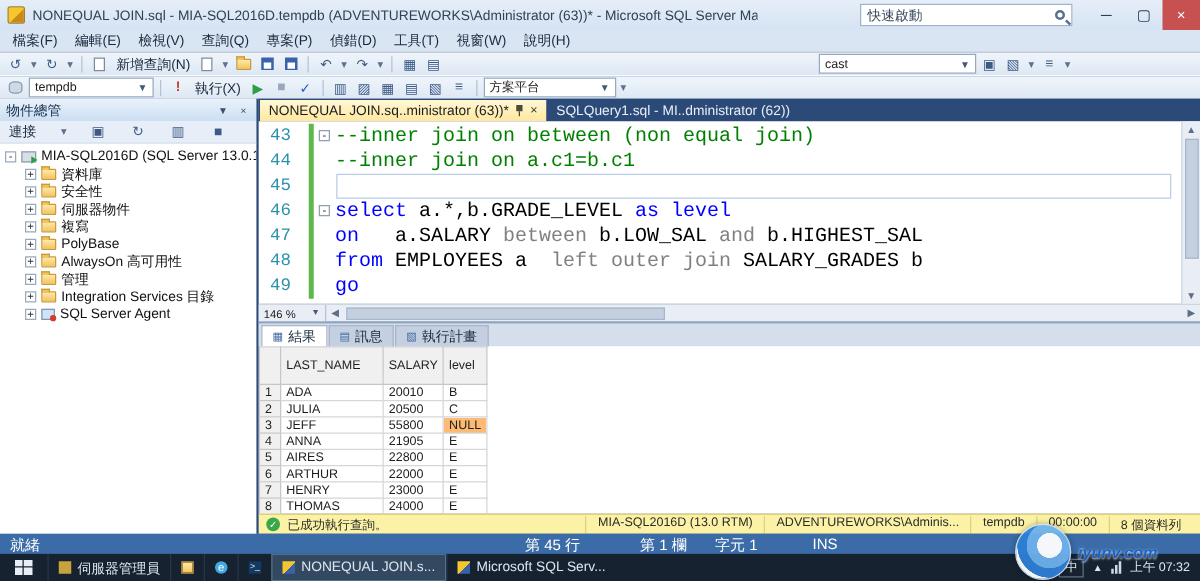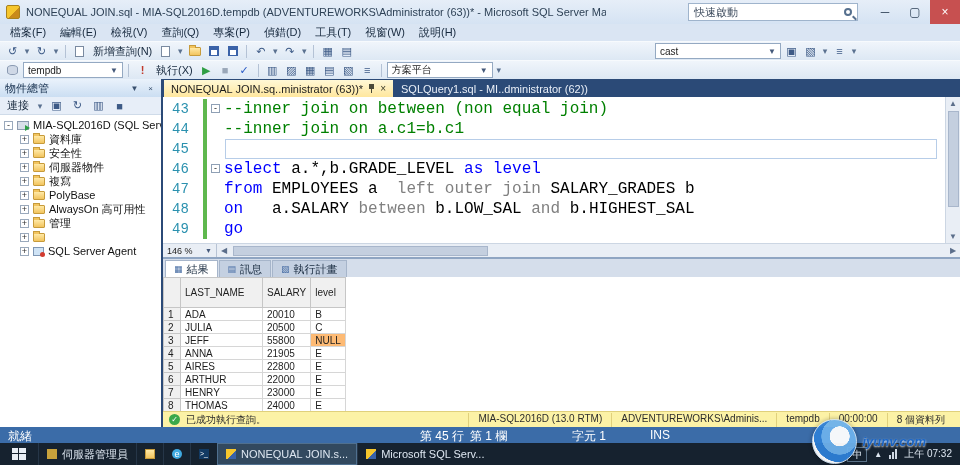--- a/index.html
+++ b/index.html
@@ -43,26 +43,26 @@
   .cfolder { width:12px; height:9px; background:linear-gradient(#ffe9a6,#f2c45e); border:1px solid #c79b3b;
              border-radius:1px; position:relative; }
   .cfolder::before { content:""; position:absolute; top:-3px; left:-1px; width:5px; height:2px;
                      background:#f2c45e; border:1px solid #c79b3b; border-bottom:none; }
   .cyl { width:11px; height:10px; background:#cfd8e6; border:1px solid #8a9ab2; border-radius:5px/3px; }
 
   
   .main { flex:1; display:flex; min-height:0; }
 
   
-  .sidebar { width:163px; flex:0 0 auto; display:flex; flex-direction:column; border-right:2px solid #2b4a77; background:#eef3fa; }
+  .sidebar { width:207px; flex:0 0 auto; display:flex; flex-direction:column; border-right:2px solid #2b4a77; background:#eef3fa; }
   .oe-title { height:18px; background:linear-gradient(#eaf2fb,#cbdef2); display:flex; align-items:center;
               padding:0 5px; color:#16304f; gap:4px; }
   .oe-title .sp { margin-left:auto; }
   .oe-tbtn { font-size:8px; color:#39506e; padding:0 3px; }
-  .oe-tools { height:18px; display:flex; align-items:center; padding:0 4px; gap:4px; background:#e7eef8;
+  .oe-tools { height:18px; display:flex; align-items:center; padding:0 4px; gap:15px; background:#e7eef8;
               border-bottom:1px solid #cfdbe9; }
   .oe-tree { flex:1; background:#fff; padding-top:3px; overflow:hidden; white-space:nowrap; }
   .tree-row { height:14px; display:flex; align-items:center; gap:4px; padding-left:4px; font-size:11px; color:#111; }
   .tree-row.child { padding-left:20px; }
   .exp { width:9px; height:9px; border:1px solid #9aa9bc; background:#fff; position:relative; flex:0 0 auto; }
   .exp::before { position:absolute; left:0; right:0; top:-1px; text-align:center; font-size:9px; line-height:9px; color:#333; }
   .exp.plus::before { content:"+"; }
   .exp.minus::before { content:"-"; }
   .srv-icon { width:12px; height:9px; background:#d9dfe9; border:1px solid #8e9cb0; position:relative; flex:0 0 auto; }
   .srv-icon::after { content:""; position:absolute; right:-2px; bottom:-2px; width:0; height:0;
@@ -315,20 +315,21 @@
           <span>AlwaysOn 高可用性</span>
         </div>
         <div class="tree-row child">
           <span class="exp plus"></span>
           <span class="cfolder"></span>
           <span>管理</span>
         </div>
         <div class="tree-row child">
           <span class="exp plus"></span>
           <span class="cfolder"></span>
+          <span>Integration Services 目錄</span>
         </div>
         <div class="tree-row child">
           <span class="exp plus"></span>
           <span class="agent-icon"></span>
           <span>SQL Server Agent</span>
         </div>
       </div>
     </div>
 
     <div class="editor-dock">
@@ -360,22 +361,22 @@
         <div class="outline-col">
           <span class="obox" style="top:7px"></span>
           <span class="obox" style="top:67px"></span>
         </div>
         <div class="code-col">
           <div class="cur-line"></div>
           <div class="code-line"><span class="c-com">--inner join on between (non equal join)</span></div>
           <div class="code-line"><span class="c-com">--inner join on a.c1=b.c1</span></div>
           <div class="code-line"></div>
           <div class="code-line"><span class="c-kw">select</span><span class="c-pl"> a.*,b.GRADE_LEVEL </span><span class="c-kw">as level</span></div>
+          <div class="code-line"><span class="c-kw">on</span><span class="c-pl">   a.SALARY </span><span class="c-gr">between</span><span class="c-pl"> b.LOW_SAL </span><span class="c-gr">and</span><span class="c-pl"> b.HIGHEST_SAL</span></div>
           <div class="code-line"><span class="c-kw">from</span><span class="c-pl"> EMPLOYEES a  </span><span class="c-gr">left outer join</span><span class="c-pl"> SALARY_GRADES b</span></div>
-          <div class="code-line"><span class="c-kw">on</span><span class="c-pl">   a.SALARY </span><span class="c-gr">between</span><span class="c-pl"> b.LOW_SAL </span><span class="c-gr">and</span><span class="c-pl"> b.HIGHEST_SAL</span></div>
           <div class="code-line"><span class="c-kw">go</span></div>
         </div>
         <div class="vscroll">
           <span class="sarr">▲</span>
           <div class="vthumb"></div>
           <div style="flex:1"></div>
           <span class="sarr">▼</span>
         </div>
       </div>
 
@@ -478,21 +479,21 @@
           <span>8 個資料列</span>
         </div>
       </div>
 
     </div>
   </div>
 
   <div class="statusbar">
     <span style="left:8px">就緒</span>
     <span style="left:420px">第 45 行</span>
-    <span style="left:470px">第 1 欄</span>
+    <span style="left:512px">第 1 欄</span>
     <span style="left:572px">字元 1</span>
     <span style="left:650px">INS</span>
   </div>
 
   <div class="taskbar">
     <div class="start">
       <div class="winlogo">
           <div></div>
           <div></div>
           <div></div>

